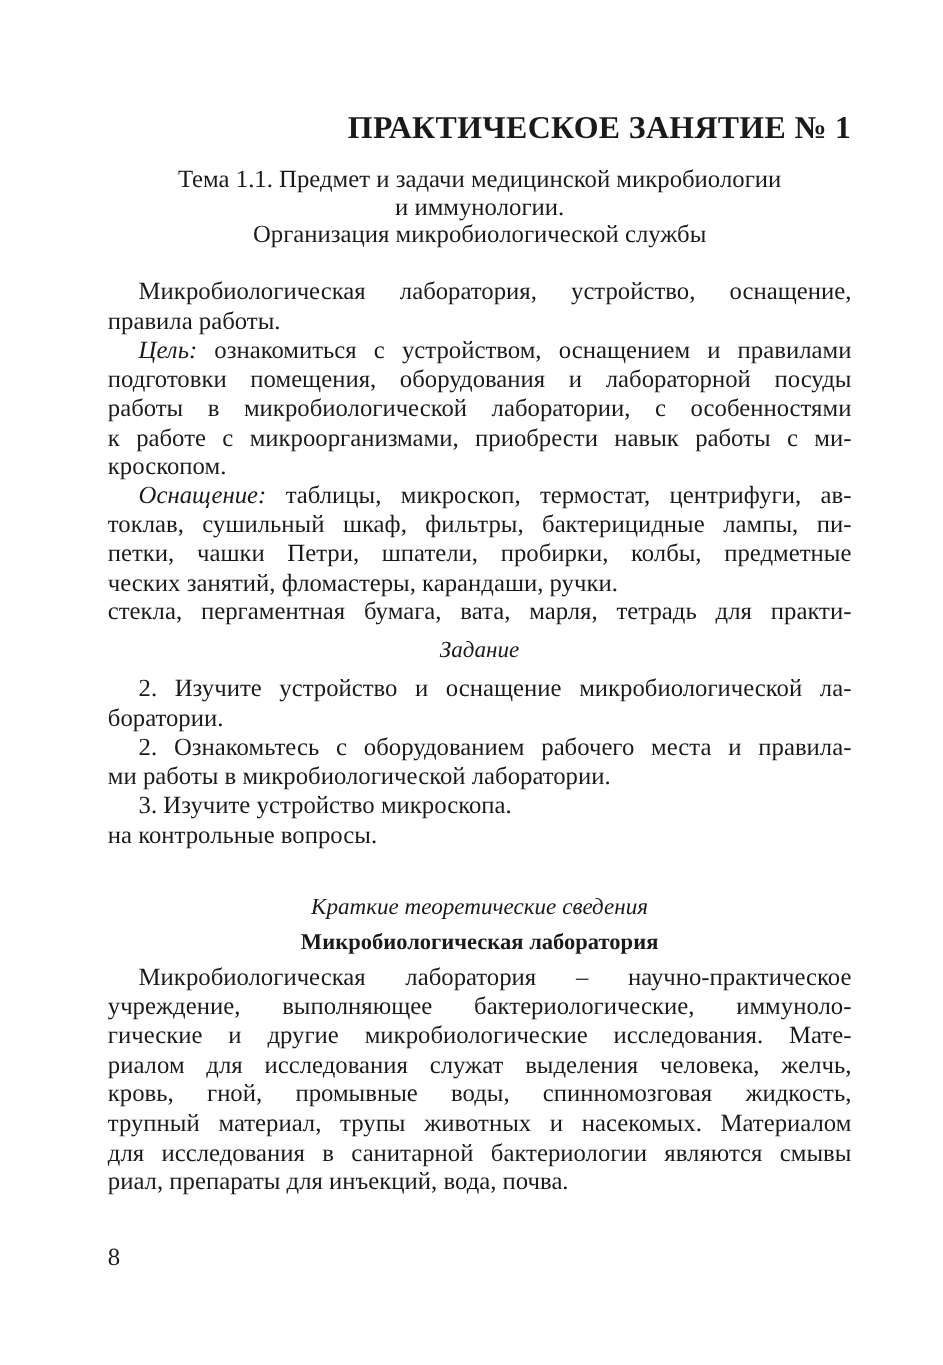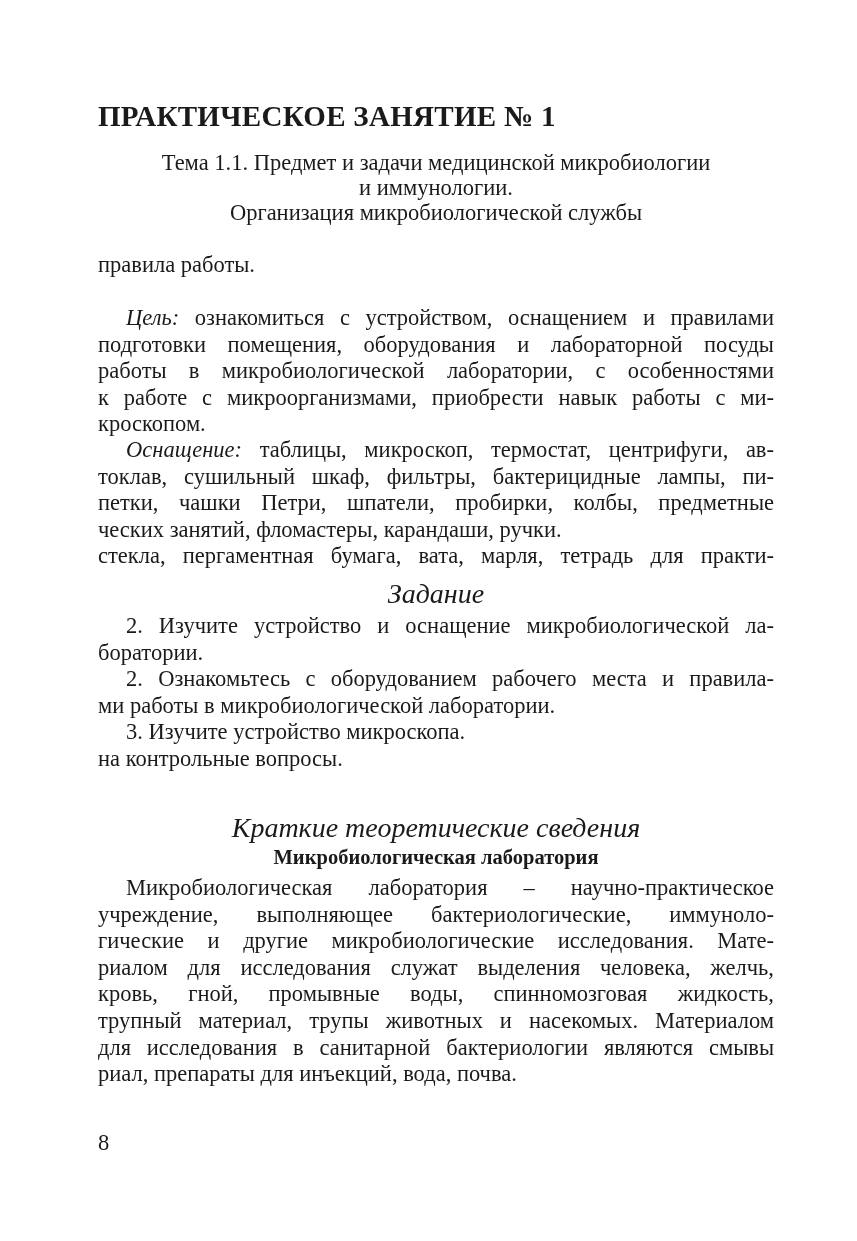--- a/index.html
+++ b/index.html
@@ -1,46 +1,47 @@
 <!DOCTYPE html>
 <html><head>
 <meta charset="utf-8">
 <style>
   html, body { margin: 0; padding: 0; background: #ffffff; }
   body { width: 857px; height: 1241px; position: relative; overflow: hidden;
          font-family: "Liberation Serif", "DejaVu Serif", serif; color: #1a1a1a; }
   .page { position: absolute; left: 98px; top: 0; width: 676px; }
-  .title { position: absolute; left: 0; width: 676px; top: 98px; text-align: left;
+  .title { position: absolute; left: 0; width: 676px; top: 98px; text-align: right;
            font-weight: bold; font-size: 29px; letter-spacing: 0.3px; line-height: 36px; }
   .subtitle { position: absolute; left: 0; width: 676px; top: 150px; text-align: center;
               font-weight: normal; font-size: 22.5px; line-height: 25px; }
   .block { position: absolute; left: 0; width: 676px; font-size: 22.5px; }
   .line { display: block; height: 26.6px; line-height: 26.6px; text-align: justify;
           text-align-last: justify; white-space: nowrap; overflow: visible; }
   .line.last { text-align-last: left; }
   .line.indent { padding-left: 28px; }
   .italic { font-style: italic; }
-  .center-head { position: absolute; left: 0; width: 676px; text-align: center; font-size: 28px; }
+  .center-head { position: absolute; left: 0; width: 676px; text-align: center; font-size: 21px; }
   .bold-head { position: absolute; left: 0; width: 676px; text-align: center; font-weight: bold; font-size: 20.5px; }
   .page-number { position: absolute; left: 0; top: 1130px; font-size: 22.5px; }
 </style>
 </head>
 <body>
 
 <div class="page">
 
   <div class="title">ПРАКТИЧЕСКОЕ ЗАНЯТИЕ № 1</div>
 
   <div class="subtitle">
     <div>Тема 1.1. Предмет и задачи медицинской микробиологии</div>
     <div>и иммунологии.</div>
     <div>Организация микробиологической службы</div>
   </div>
 
   <div class="block" style="top:252px;">
+    <span class="line indent">Микробиологическая лаборатория, устройство, оснащение,</span>
     <span class="line last">правила работы.</span>
   </div>
 
   <div class="block" style="top:305px;">
     <span class="line indent"><span class="italic">Цель:</span><span> ознакомиться с устройством, оснащением и правилами</span></span>
     <span class="line">подготовки помещения, оборудования и лабораторной посуды</span>
     <span class="line">работы в микробиологической лаборатории, с особенностями</span>
     <span class="line">к работе с микроорганизмами, приобрести навык работы с ми-</span>
     <span class="line last">кроскопом.</span>
   </div>

